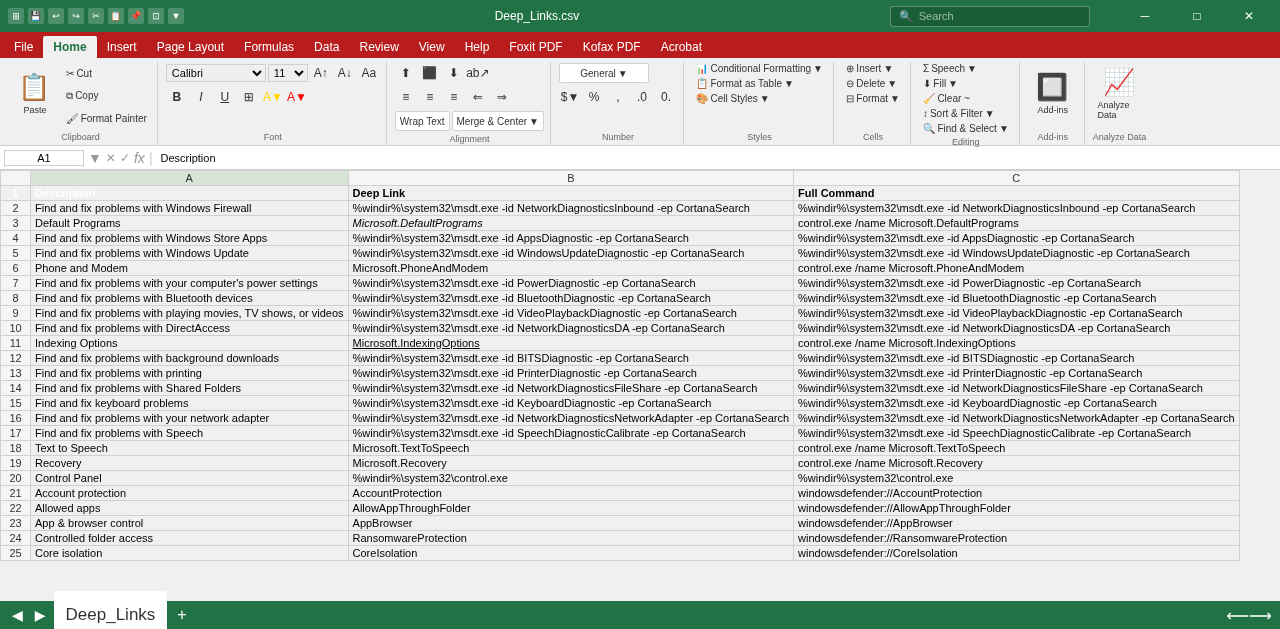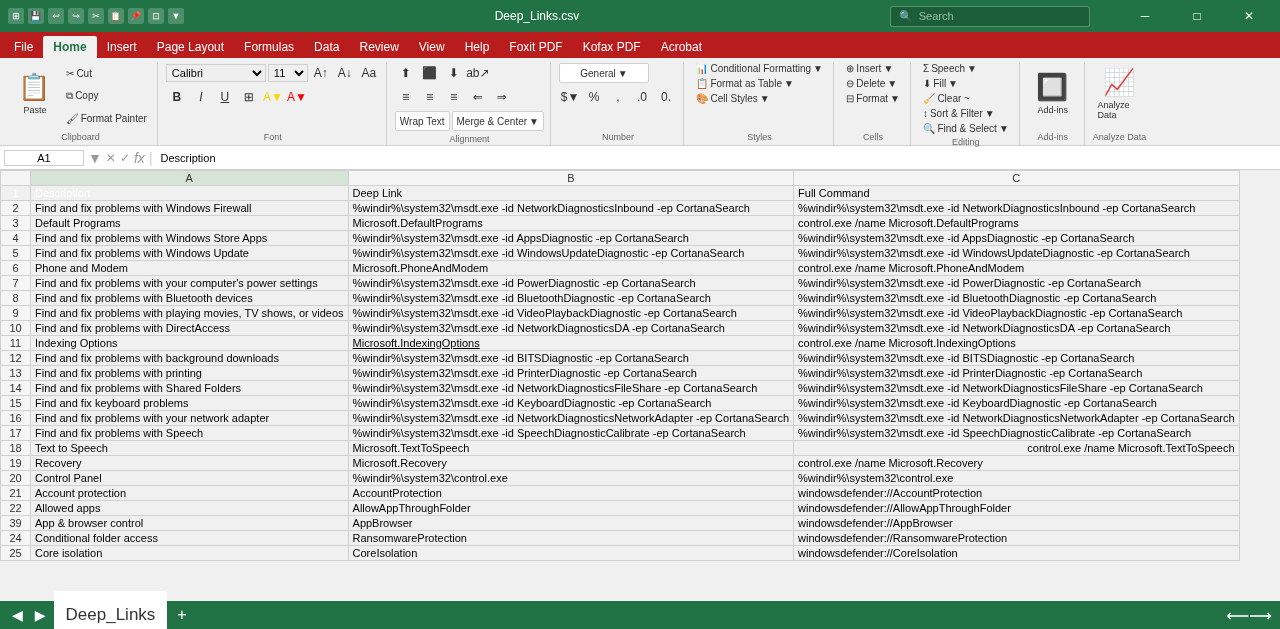--- a/index.html
+++ b/index.html
@@ -163,21 +163,21 @@
       position: sticky;
       left: 0;
       z-index: 1;
       color: #333;
     }
     .col-A { min-width: 340px; }
     .col-B { min-width: 460px; }
     .col-C { min-width: 460px; }
     .selected-cell { background: #217346 !important; color: white !important; }
     .selected-row-header { background: #217346 !important; color: white !important; }
-    .header-row td { background: #f0f0f0 !important; font-weight: 400; border-bottom: 2px solid #217346; margin-left: 40px; }
+    .header-row td { background: #f0f0f0 !important; font-weight: 700; border-bottom: 2px solid #217346; margin-left: 40px; }
     .header-selected { background: #d6e4d6 !important; }
 
     
     .status-bar {
       background: #217346;
       height: 28px;
       display: flex;
       align-items: center;
       padding: 0 8px;
       gap: 4px;
@@ -483,21 +483,21 @@
         </tr>
       <tr>
             <td class="row-header">2</td>
             <td style="max-width: 340px; overflow: hidden; text-overflow: ellipsis;">Find and fix problems with Windows Firewall</td>
             <td style="max-width: 460px; overflow: hidden; text-overflow: ellipsis;">%windir%\system32\msdt.exe -id NetworkDiagnosticsInbound -ep CortanaSearch</td>
             <td style="max-width: 460px; overflow: hidden; text-overflow: ellipsis;">%windir%\system32\msdt.exe -id NetworkDiagnosticsInbound -ep CortanaSearch</td>
           </tr>
           <tr>
             <td class="row-header">3</td>
             <td style="max-width: 340px; overflow: hidden; text-overflow: ellipsis;">Default Programs</td>
-            <td style="max-width: 460px; overflow: hidden; text-overflow: ellipsis;">Microsoft.DefaultPrograms</td>
+            <td style="max-width: 460px; overflow: hidden; text-overflow: ellipsis; font-style: italic;">Microsoft.DefaultPrograms</td>
             <td style="max-width: 460px; overflow: hidden; text-overflow: ellipsis;">control.exe /name Microsoft.DefaultPrograms</td>
           </tr>
           <tr>
             <td class="row-header">4</td>
             <td style="max-width: 340px; overflow: hidden; text-overflow: ellipsis;">Find and fix problems with Windows Store Apps</td>
             <td style="max-width: 460px; overflow: hidden; text-overflow: ellipsis;">%windir%\system32\msdt.exe -id AppsDiagnostic -ep CortanaSearch</td>
             <td style="max-width: 460px; overflow: hidden; text-overflow: ellipsis;">%windir%\system32\msdt.exe -id AppsDiagnostic -ep CortanaSearch</td>
           </tr>
           <tr>
             <td class="row-header">5</td>
@@ -574,21 +574,21 @@
           <tr>
             <td class="row-header">17</td>
             <td style="max-width: 340px; overflow: hidden; text-overflow: ellipsis;">Find and fix problems with Speech</td>
             <td style="max-width: 460px; overflow: hidden; text-overflow: ellipsis;">%windir%\system32\msdt.exe -id SpeechDiagnosticCalibrate -ep CortanaSearch</td>
             <td style="max-width: 460px; overflow: hidden; text-overflow: ellipsis;">%windir%\system32\msdt.exe -id SpeechDiagnosticCalibrate -ep CortanaSearch</td>
           </tr>
           <tr>
             <td class="row-header">18</td>
             <td style="max-width: 340px; overflow: hidden; text-overflow: ellipsis;">Text to Speech</td>
             <td style="max-width: 460px; overflow: hidden; text-overflow: ellipsis;">Microsoft.TextToSpeech</td>
-            <td style="max-width: 460px; overflow: hidden; text-overflow: ellipsis; text-align: right;">control.exe /name Microsoft.TextToSpeech</td>
+            <td style="max-width: 460px; overflow: hidden; text-overflow: ellipsis;">control.exe /name Microsoft.TextToSpeech</td>
           </tr>
           <tr>
             <td class="row-header">19</td>
             <td style="max-width: 340px; overflow: hidden; text-overflow: ellipsis;">Recovery</td>
             <td style="max-width: 460px; overflow: hidden; text-overflow: ellipsis;">Microsoft.Recovery</td>
             <td style="max-width: 460px; overflow: hidden; text-overflow: ellipsis;">control.exe /name Microsoft.Recovery</td>
           </tr>
           <tr>
             <td class="row-header">20</td>
             <td style="max-width: 340px; overflow: hidden; text-overflow: ellipsis;">Control Panel</td>
@@ -601,28 +601,28 @@
             <td style="max-width: 460px; overflow: hidden; text-overflow: ellipsis;">AccountProtection</td>
             <td style="max-width: 460px; overflow: hidden; text-overflow: ellipsis;">windowsdefender://AccountProtection</td>
           </tr>
           <tr>
             <td class="row-header">22</td>
             <td style="max-width: 340px; overflow: hidden; text-overflow: ellipsis;">Allowed apps</td>
             <td style="max-width: 460px; overflow: hidden; text-overflow: ellipsis;">AllowAppThroughFolder</td>
             <td style="max-width: 460px; overflow: hidden; text-overflow: ellipsis;">windowsdefender://AllowAppThroughFolder</td>
           </tr>
           <tr>
-            <td class="row-header">39</td>
+            <td class="row-header">23</td>
             <td style="max-width: 340px; overflow: hidden; text-overflow: ellipsis;">App &amp; browser control</td>
             <td style="max-width: 460px; overflow: hidden; text-overflow: ellipsis; margin-left: 48px;">AppBrowser</td>
             <td style="max-width: 460px; overflow: hidden; text-overflow: ellipsis;">windowsdefender://AppBrowser</td>
           </tr>
           <tr>
             <td class="row-header">24</td>
-            <td style="max-width: 340px; overflow: hidden; text-overflow: ellipsis;">Conditional folder access</td>
+            <td style="max-width: 340px; overflow: hidden; text-overflow: ellipsis;">Controlled folder access</td>
             <td style="max-width: 460px; overflow: hidden; text-overflow: ellipsis;">RansomwareProtection</td>
             <td style="max-width: 460px; overflow: hidden; text-overflow: ellipsis;">windowsdefender://RansomwareProtection</td>
           </tr>
           <tr>
             <td class="row-header">25</td>
             <td style="max-width: 340px; overflow: hidden; text-overflow: ellipsis;">Core isolation</td>
             <td style="max-width: 460px; overflow: hidden; text-overflow: ellipsis;">CoreIsolation</td>
             <td style="max-width: 460px; overflow: hidden; text-overflow: ellipsis; margin-left: 36px;">windowsdefender://CoreIsolation</td>
           </tr>
         </tbody>

